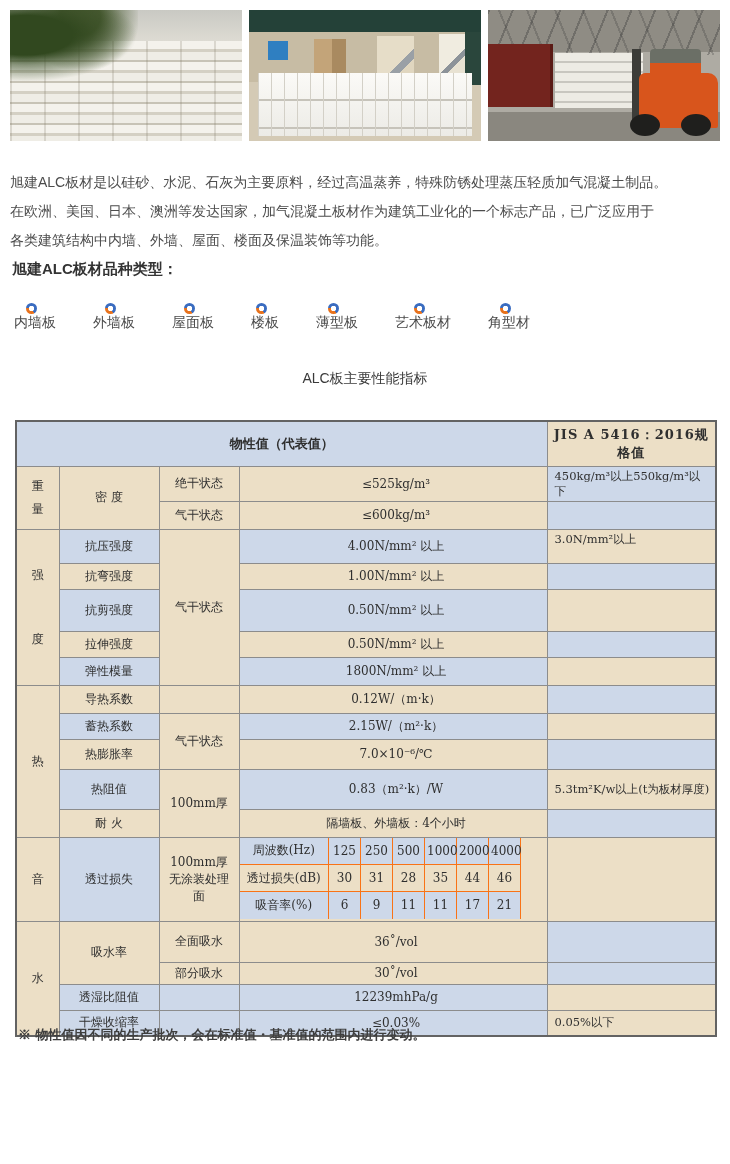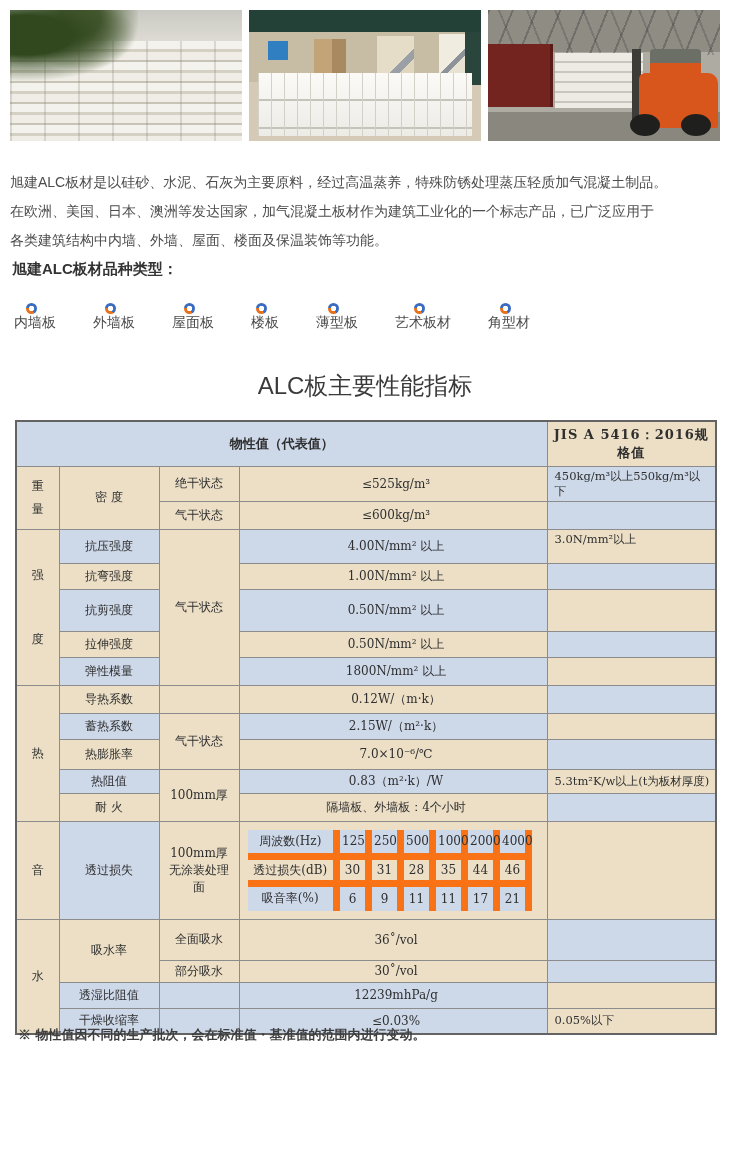--- a/index.html
+++ b/index.html
@@ -56,40 +56,40 @@
   .intro { position:absolute; top:168px; left:10px; width:712px; font-size:14px; line-height:29px; color:#4c4c4c; }
   
   .types-head { position:absolute; top:260px; left:12px; font-size:15px; font-weight:bold; color:#333; }
   .types { position:absolute; top:303px; left:14px; width:706px; display:flex; align-items:center; }
   .type-item { display:flex; align-items:center; margin-right:37px; font-size:14px; color:#4a4a4a; cursor:pointer;flex-direction:column; }
   .ring { width:11px; height:11px; border-radius:50%; margin-right:7px; flex:0 0 auto;
     background:
       radial-gradient(circle at 50% 50%, #fff 0 2.5px, transparent 3px),
       conic-gradient(from 150deg, #e8721c 0 130deg, #3a6cc0 130deg 360deg); }
   
-  .tbl-title { position:absolute; top:370px; left:0; width:730px; text-align:center; font-size:24px; color:#3a3a3a; }
+  .tbl-title { position:absolute; top:370px; left:0; width:730px; text-align:center; font-size:14px; color:#3a3a3a; }
   
   table.spec { position:absolute; top:420px; left:15px; width:700px; border-collapse:collapse; table-layout:fixed;
     font-family:"DejaVu Serif","Liberation Serif",serif; font-size:12px; color:#2f2f2f;
     border:2px solid #636363; }
   table.spec td, table.spec th { border:1px solid #8c8c8c; padding:2px 5px; text-align:center; vertical-align:middle; }
   table.spec th { font-size:13px; font-weight:bold; }
   .blue { background:#cdd8e9; }
   .tan  { background:#ecdfc6; }
   .val  { text-align:right; padding-left:11px !important; }
   .jis  { text-align:left !important; padding-left:7px !important; font-size:11.5px; }
   .pre  { white-space:pre-line; }
   .cat  { white-space:pre-line; line-height:23px; }
   .cat-spread { white-space:pre-line; line-height:64px; }
   .jis-head { letter-spacing:1px; }
   
-  .inner-wrap { padding:8px !important; vertical-align:top !important; }
+  .inner-wrap { padding:0 !important; vertical-align:top !important; }
   table.inner { border-collapse:collapse; table-layout:fixed; width:281px; height:100%;
     font-family:"DejaVu Serif","Liberation Serif",serif; font-size:12px; color:#2f2f2f; }
-  table.inner td { border:7px solid #f97316; text-align:center; height:27px; padding:1px 2px; }
+  table.inner td { border:1px solid #f97316; text-align:center; height:27px; padding:1px 2px; }
   table.inner tr td:first-child { border-left:none; }
   table.inner tr:first-child td { border-top:none; }
   table.inner tr:last-child td { border-bottom:none; }
   
   .footnote { position:absolute; top:1026px; left:18px; font-family:"DejaVu Serif","Liberation Serif",serif;
     font-size:13px; font-weight:bold; color:#3e3e3e; }
 </style>
 </head>
 <body>
 
@@ -226,21 +226,21 @@
     <td class="blue">蓄热系数</td>
     <td rowspan="2" class="tan">气干状态</td>
     <td class="blue val">2.15W/（m²·k）</td>
     <td class="tan jis"></td>
   </tr>
   <tr style="height:30px">
     <td class="tan">热膨胀率</td>
     <td class="tan val">7.0×10⁻⁶/℃</td>
     <td class="blue jis"></td>
   </tr>
-  <tr style="height:24px">
+  <tr style="height:40px">
     <td class="blue">热阻值</td>
     <td rowspan="2" class="tan">100mm厚</td>
     <td class="blue val">0.83（m²·k）/W</td>
     <td class="tan jis">5.3tm²K/w以上(t为板材厚度)</td>
   </tr>
   <tr style="height:28px">
     <td class="tan">耐  火</td>
     <td class="tan val">隔墙板、外墙板：4个小时</td>
     <td class="blue jis"></td>
   </tr>

